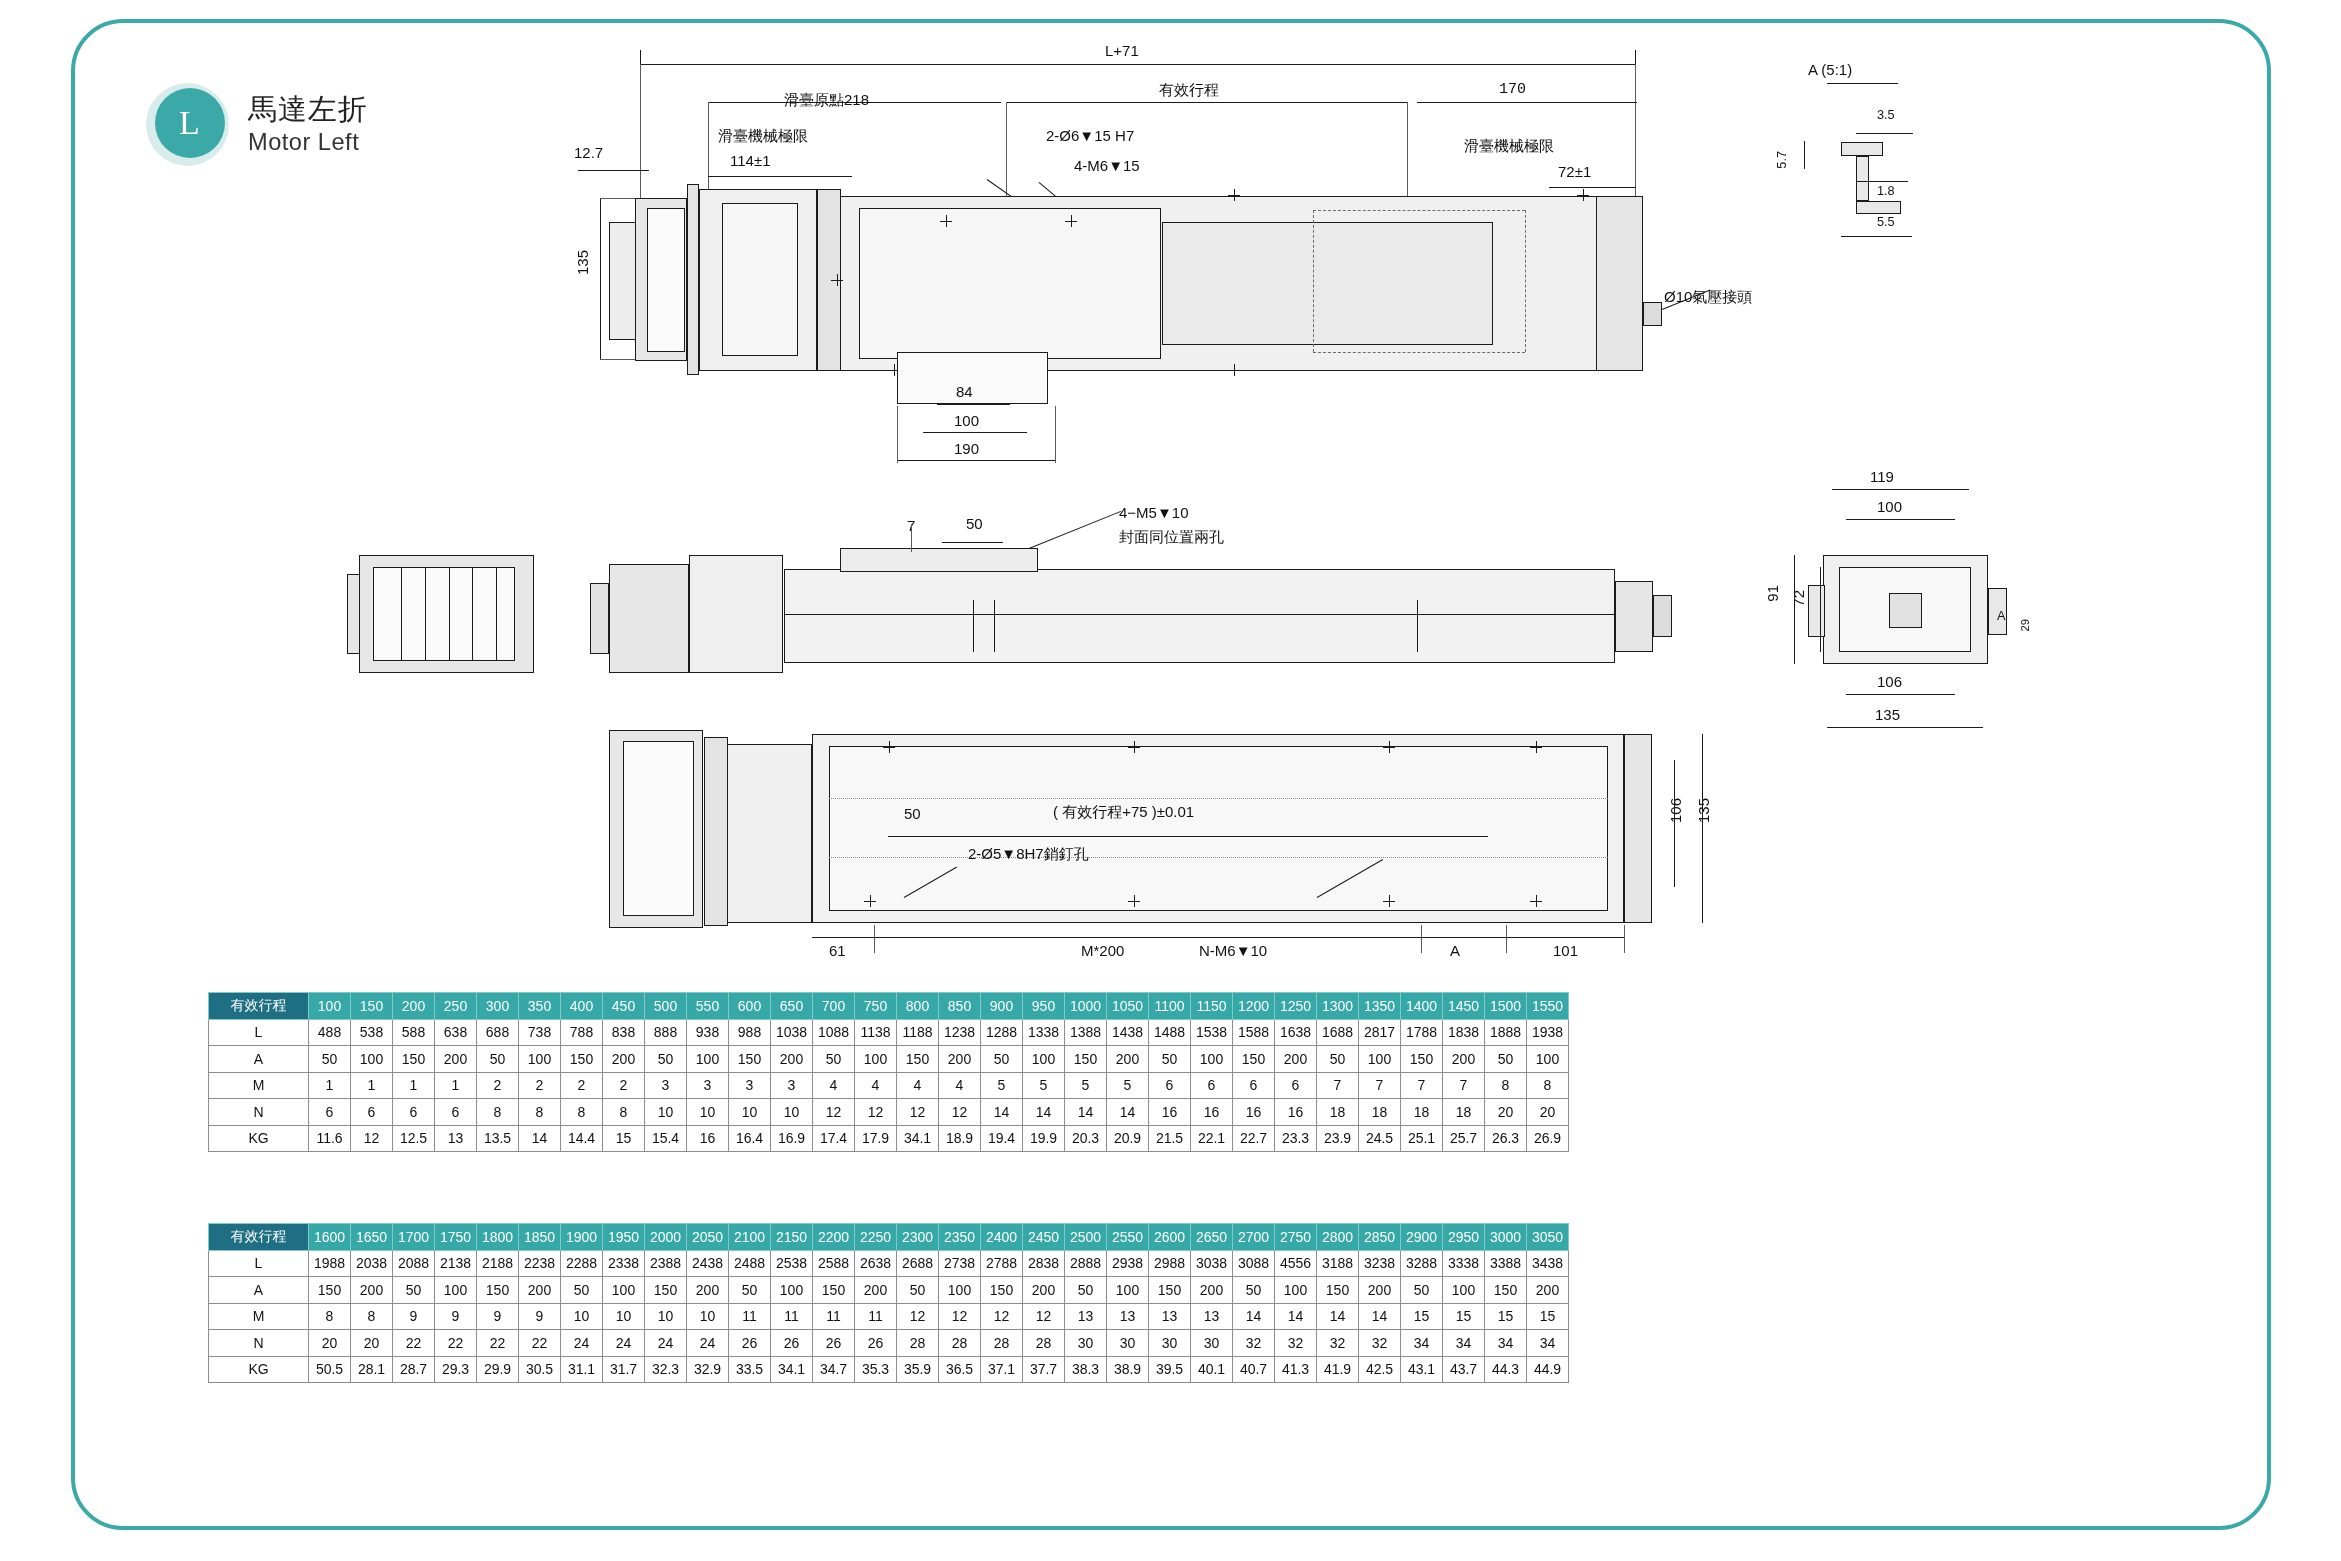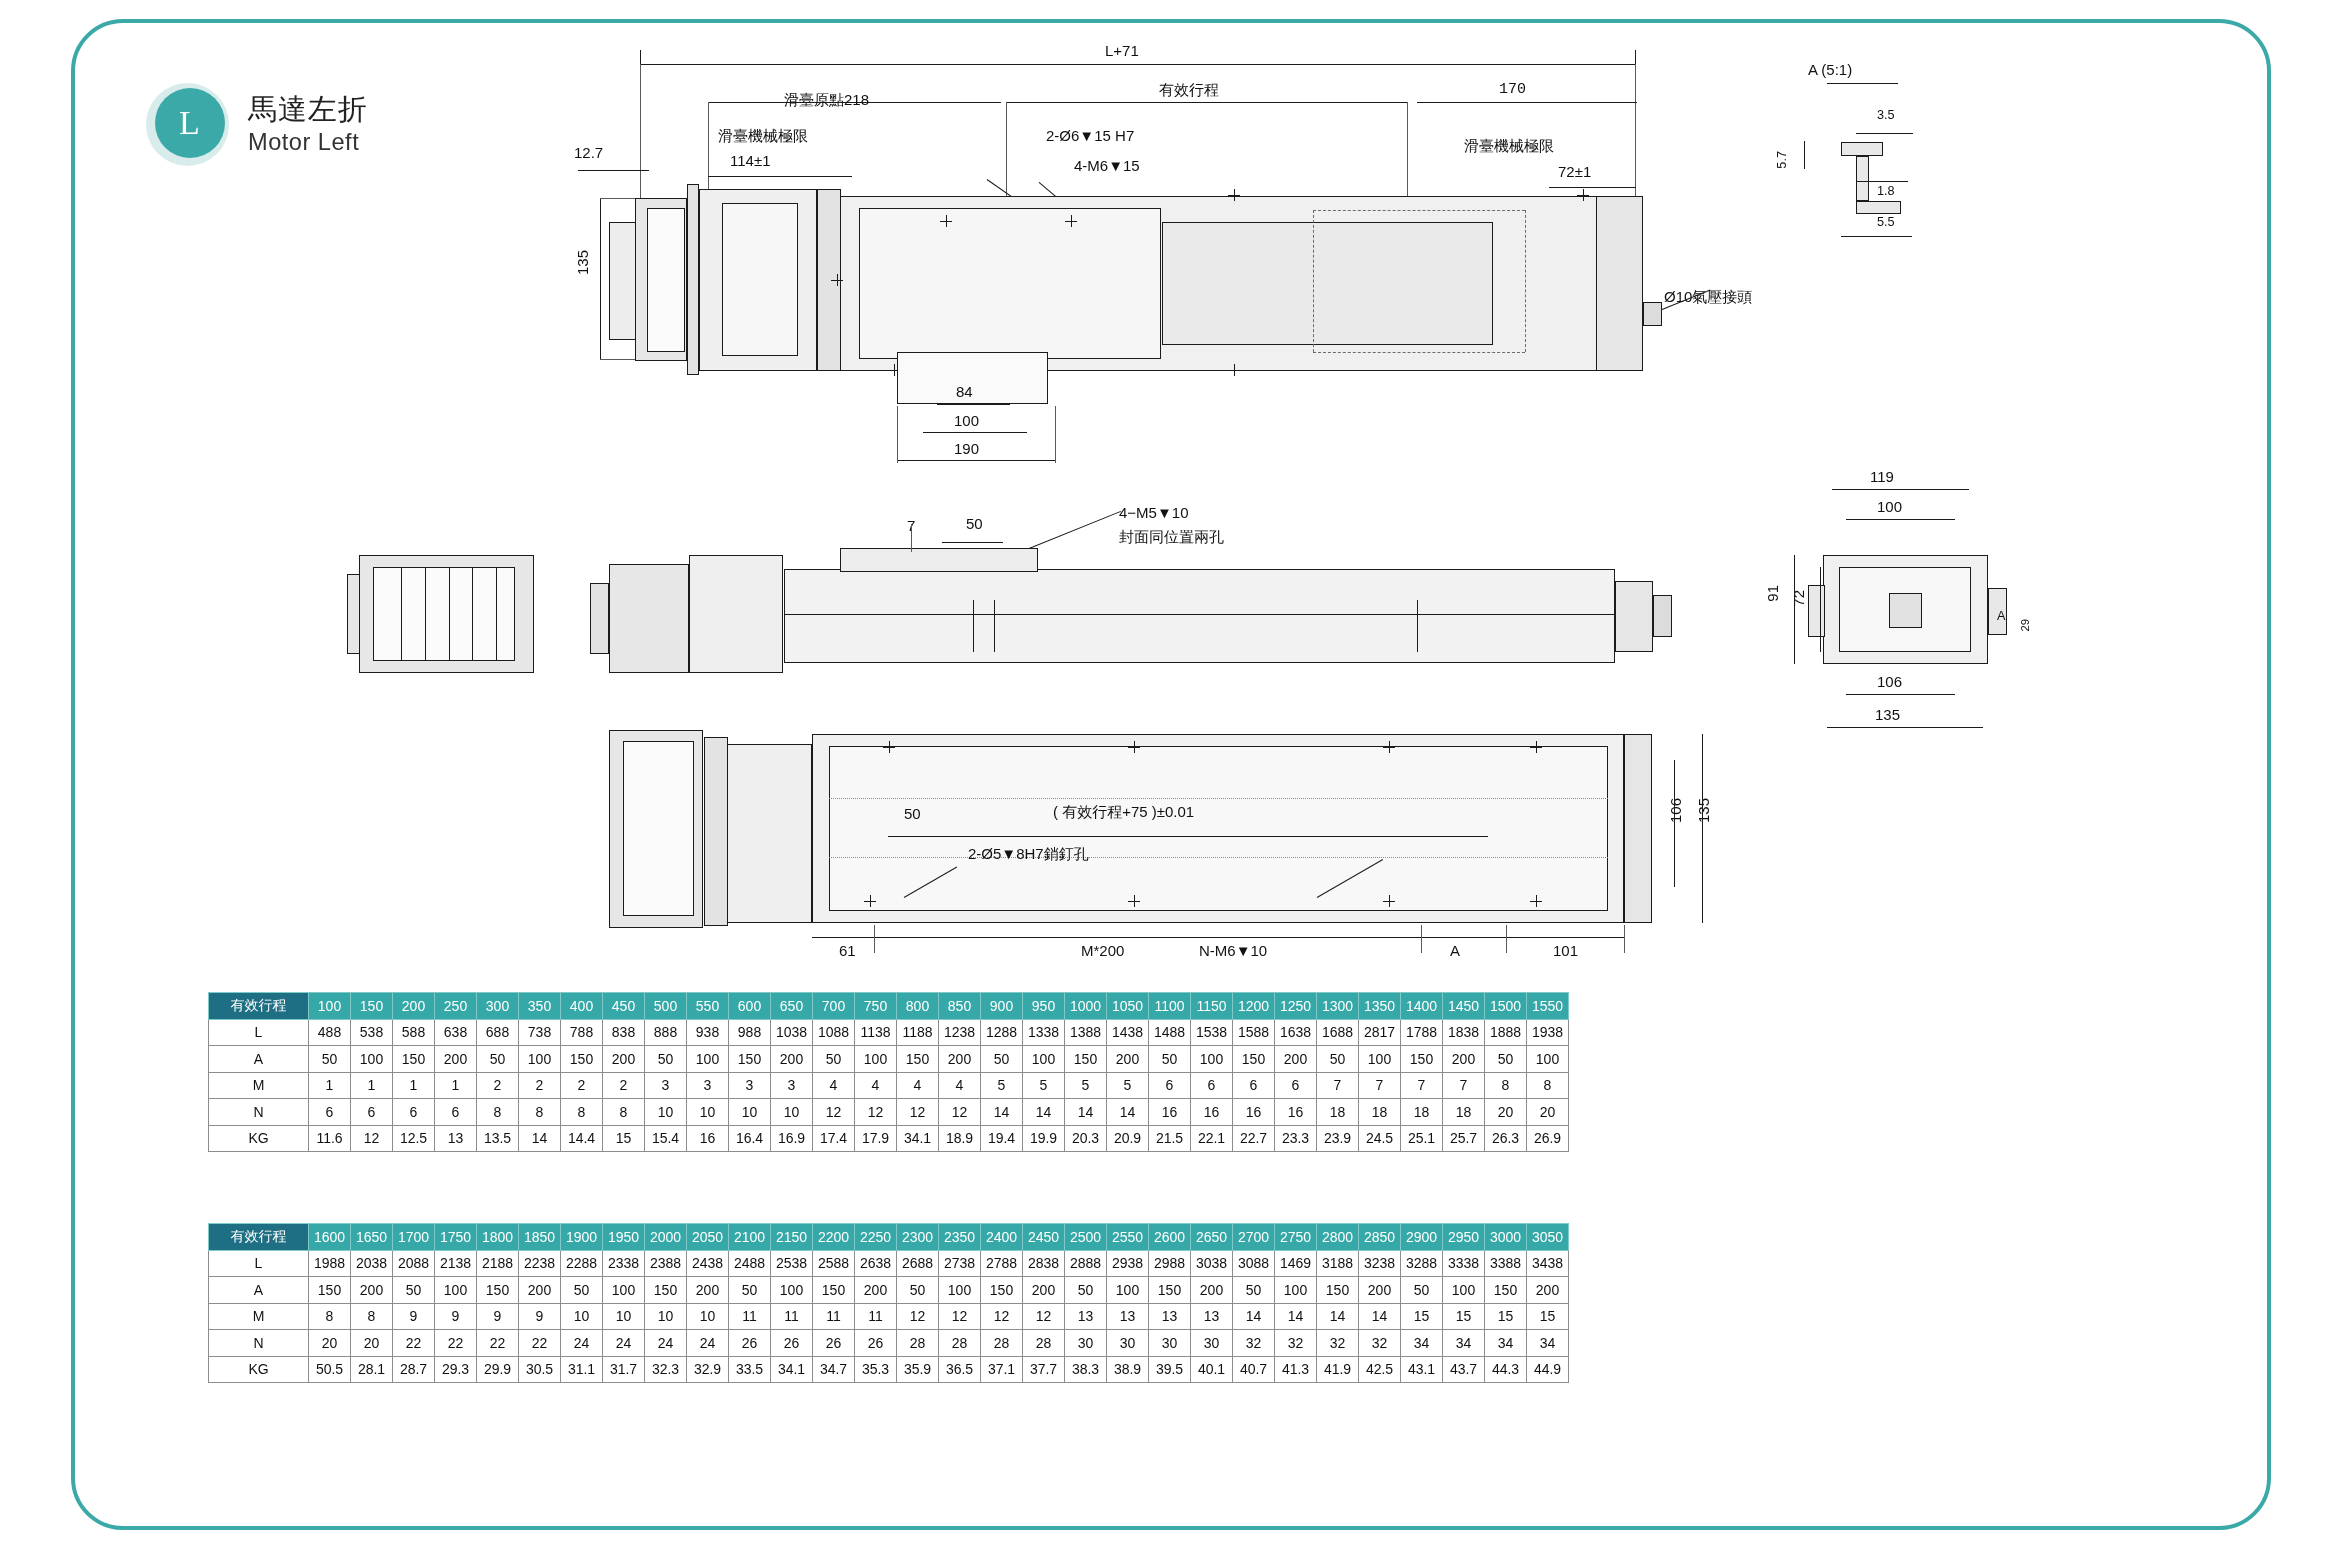--- a/index.html
+++ b/index.html
@@ -228,21 +228,21 @@
   <div class="lbl" style="left:968px;top:845px;">2-Ø5▼8H7銷釘孔</div>
   <div class="ln" style="left:904px;top:897px;width:61px;height:0.9px;transform:rotate(-30deg);transform-origin:left center;"></div>
   <div class="ln" style="left:1317px;top:897px;width:76px;height:0.9px;transform:rotate(-30deg);transform-origin:left center;"></div>
 
   <div class="lbl vert" style="left:1667px;top:798px;">106</div>
   <div class="lbl vert" style="left:1695px;top:798px;">135</div>
   <div class="ln vl" style="left:1674px;top:760px;height:127px;"></div>
   <div class="ln vl" style="left:1702px;top:734px;height:189px;"></div>
 
   <div class="ln hl" style="left:812px;top:937px;width:812px;"></div>
-  <div class="lbl" style="left:829px;top:942px;margin-left:10px;">61</div>
+  <div class="lbl" style="left:829px;top:942px;">61</div>
   <div class="lbl" style="left:1081px;top:942px;">M*200</div>
   <div class="lbl" style="left:1199px;top:942px;">N-M6▼10</div>
   <div class="lbl" style="left:1450px;top:942px;">A</div>
   <div class="lbl" style="left:1553px;top:942px;">101</div>
   <div class="ln vl thin" style="left:874px;top:925px;height:28px;"></div>
   <div class="ln vl thin" style="left:1421px;top:925px;height:28px;"></div>
   <div class="ln vl thin" style="left:1506px;top:925px;height:28px;"></div>
   <div class="ln vl thin" style="left:1624px;top:925px;height:28px;"></div>
 
   <table class="tbl" id="tbl1" style="left:208px;top:992px;">
@@ -501,21 +501,21 @@
           <td>2638</td>
           <td>2688</td>
           <td>2738</td>
           <td>2788</td>
           <td>2838</td>
           <td>2888</td>
           <td>2938</td>
           <td>2988</td>
           <td>3038</td>
           <td>3088</td>
-          <td>1469</td>
+          <td>4556</td>
           <td>3188</td>
           <td>3238</td>
           <td>3288</td>
           <td>3338</td>
           <td>3388</td>
           <td>3438</td>
         </tr>
         <tr>
           <td class="rowhead firstcol">A</td>
           <td>150</td>

